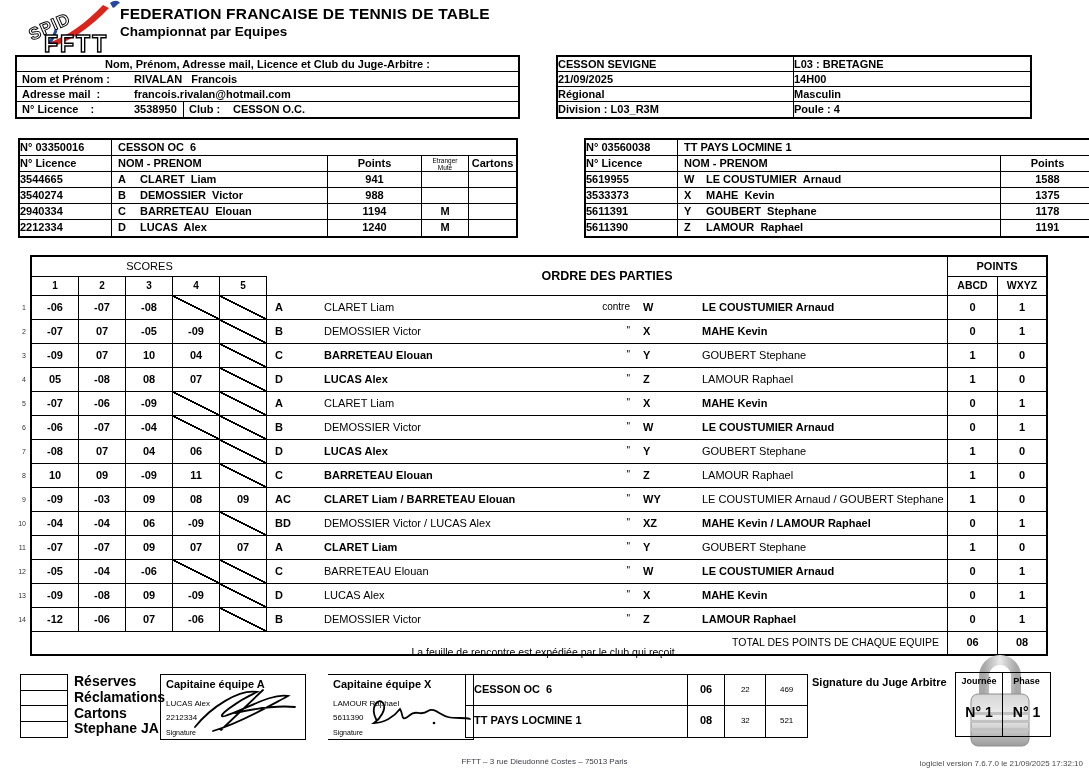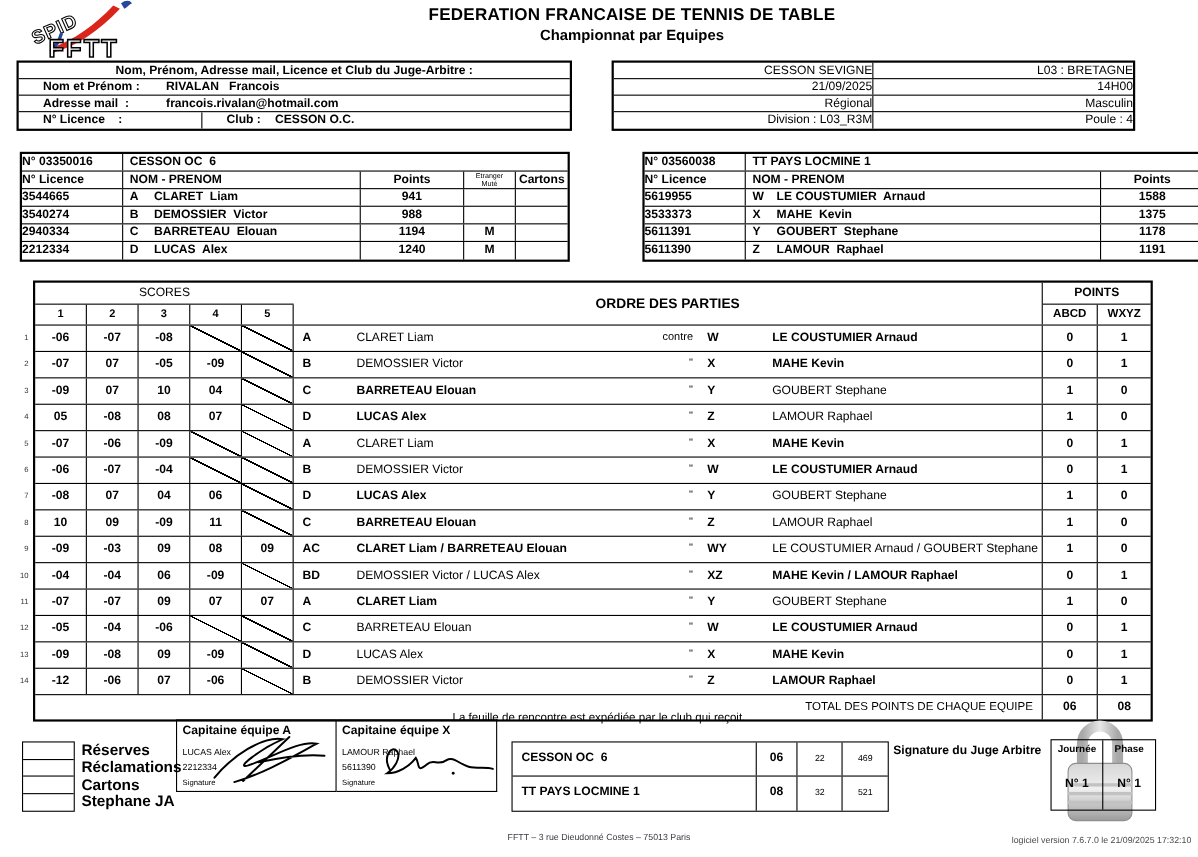--- a/index.html
+++ b/index.html
@@ -4,41 +4,41 @@
 <style>
   html,body{margin:0;padding:0;background:#e8e8e8;}
   #page{position:relative;width:1089px;height:779px;background:#fff;margin:0 auto;
         font-family:"Liberation Sans","DejaVu Sans",sans-serif;color:#000;overflow:hidden;}
   .b{font-weight:bold;}
   .ctr{text-align:center;}
   .pre{white-space:pre;}
   .abs{position:absolute;}
 
   
-  #title-wrap{position:absolute;left:120px;right:60px;top:5px;text-align:center;}
+  #title-wrap{position:absolute;left:120px;right:60px;top:5px;}
   .title{font-size:15.5px;font-weight:bold;letter-spacing:.2px;}
   .subtitle{font-size:13.5px;font-weight:bold;margin-top:1px;}
 
   
   #judge-table{position:absolute;left:15px;top:55px;width:505px;border:2px solid #000;box-sizing:border-box;font-size:11px;}
   .j-row{height:15px;line-height:14px;border-bottom:1px solid #000;box-sizing:border-box;overflow:hidden;}
   .j-row:last-child{border-bottom:none;}
   .j-caption{text-align:center;font-weight:bold;}
-  .j-label{display:inline-block;width:112px;padding-left:22px;font-weight:bold;}
+  .j-label{display:inline-block;width:112px;padding-left:5px;font-weight:bold;}
   .j-value{font-weight:bold;}
   .j-split{display:flex;}
   .j-cell-l{width:167px;border-right:1px solid #000;box-sizing:border-box;}
   .j-cell-r{flex:1;}
   .j-cell-r .j-label{width:44px;}
 
   
   #info-table{position:absolute;left:556px;top:55px;width:476px;border:2px solid #000;box-sizing:border-box;font-size:11px;}
   .info-row{display:flex;height:15px;line-height:14px;border-bottom:1px solid #000;box-sizing:border-box;}
   .info-row:last-child{border-bottom:none;}
-  .info-cell{width:50%;text-align:right;font-weight:normal;box-sizing:border-box;}
+  .info-cell{width:50%;text-align:left;font-weight:bold;box-sizing:border-box;}
   .info-cell:first-child{border-right:1px solid #000;}
 
   
   .team-table{position:absolute;top:138px;border:2px solid #000;box-sizing:border-box;font-size:11px;}
   #team-left{left:18px;width:500px;}
   #team-right{left:584px;width:607px;}
   .t-row{display:flex;height:16px;line-height:15px;border-bottom:1px solid #000;box-sizing:border-box;}
   .t-row:last-child{border-bottom:none;}
   .t-c{box-sizing:border-box;border-right:1px solid #000;overflow:hidden;}
   .t-c:last-child{border-right:none;}
@@ -81,21 +81,21 @@
   .g-total-a{width:50px;text-align:center;font-weight:bold;line-height:21px;border-right:1px solid #000;box-sizing:border-box;}
   .g-total-x{width:48px;text-align:center;font-weight:bold;line-height:21px;}
 
   
   #notice{position:absolute;left:0;right:0;top:646px;text-align:center;font-size:10.5px;}
   #cbx-boxes{position:absolute;left:20px;top:674px;width:48px;border:1.5px solid #000;box-sizing:border-box;}
   .cbx-cell{height:15.5px;border-bottom:1.5px solid #000;box-sizing:border-box;}
   .cbx-cell:last-child{border-bottom:none;}
   #cbx-labels{position:absolute;left:74px;top:674px;font-size:14px;font-weight:bold;}
   .cbx-label{height:15.8px;line-height:15.8px;}
-  #captains{position:absolute;left:160px;top:654px;display:flex;}
+  #captains{position:absolute;left:160px;top:674px;display:flex;gap:22px;}
   .cap-box{width:146px;height:66px;border:1.5px solid #000;box-sizing:border-box;position:relative;}
   .cap-box + .cap-box{border-left:none;}
   .cap-title{position:absolute;left:5px;top:3px;font-weight:bold;font-size:11px;}
   .cap-name{position:absolute;left:5px;top:24px;font-size:8px;}
   .cap-lic{position:absolute;left:5px;top:38px;font-size:8px;}
   .cap-sig-label{position:absolute;left:5px;top:54px;font-size:7px;}
   .cap-svg{position:absolute;left:30px;top:8px;overflow:visible;}
   #results{position:absolute;left:465px;top:674px;width:343px;border:1.5px solid #000;box-sizing:border-box;}
   .res-row{display:flex;height:31px;border-bottom:1.5px solid #000;box-sizing:border-box;}
   .res-row:last-child{border-bottom:none;}
@@ -103,21 +103,21 @@
   .res-pts{width:39px;text-align:center;font-weight:bold;font-size:11px;line-height:29px;border-right:1.5px solid #000;box-sizing:border-box;}
   .res-sm{width:42px;text-align:center;font-size:8px;line-height:29px;border-right:1.5px solid #000;box-sizing:border-box;}
   .res-sm:last-child{border-right:none;}
   #judge-sig{position:absolute;left:812px;top:676px;font-weight:bold;font-size:11px;}
   #lock{position:absolute;left:958px;top:650px;z-index:0;}
   #jp-table{position:absolute;left:955px;top:672px;width:96px;border:1.5px solid #000;box-sizing:border-box;z-index:1;background:transparent;}
   .jp-head{display:flex;height:18px;border-bottom:0;}
   .jp-hcell{width:50%;text-align:center;font-weight:bold;font-size:9px;line-height:17px;box-sizing:border-box;}
   .jp-hcell:first-child{border-right:1.5px solid #000;}
   .jp-vals{display:flex;height:45px;}
-  .jp-vcell{width:50%;text-align:center;font-weight:bold;font-size:11px;line-height:42px;box-sizing:border-box;white-space:pre;}
+  .jp-vcell{width:50%;text-align:center;font-weight:bold;font-size:14px;line-height:42px;box-sizing:border-box;white-space:pre;}
   .jp-vcell:first-child{border-right:1.5px solid #000;}
   #version1{position:absolute;right:6px;top:780px;font-size:8px;color:#4a4a4a;}
   #version2{position:absolute;right:6px;top:759px;font-size:8px;color:#4a4a4a;}
   #address{position:absolute;left:0;right:0;top:757px;text-align:center;font-size:8px;color:#3a3a46;}
 </style>
 </head>
 <body>
 
 <div id="page">
 

